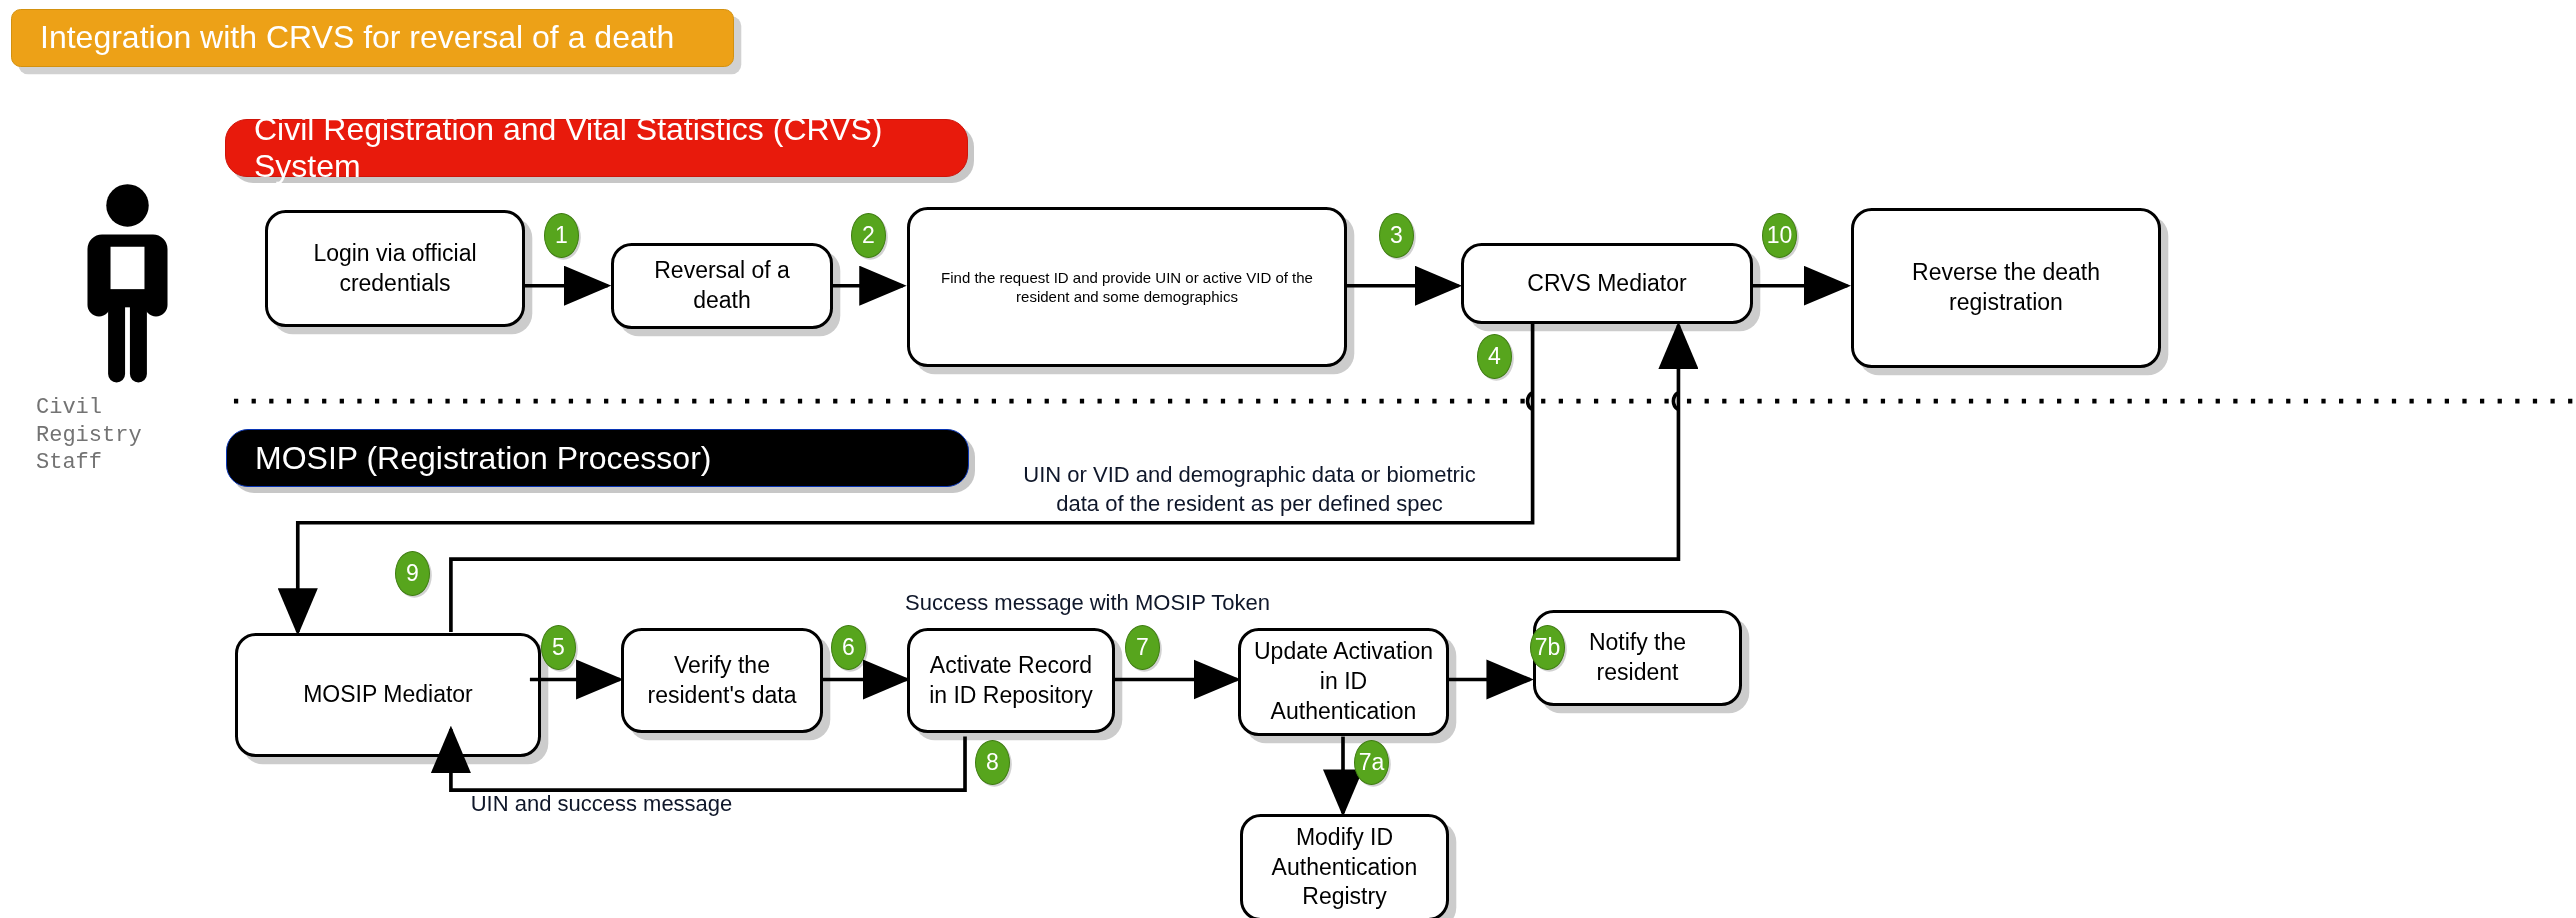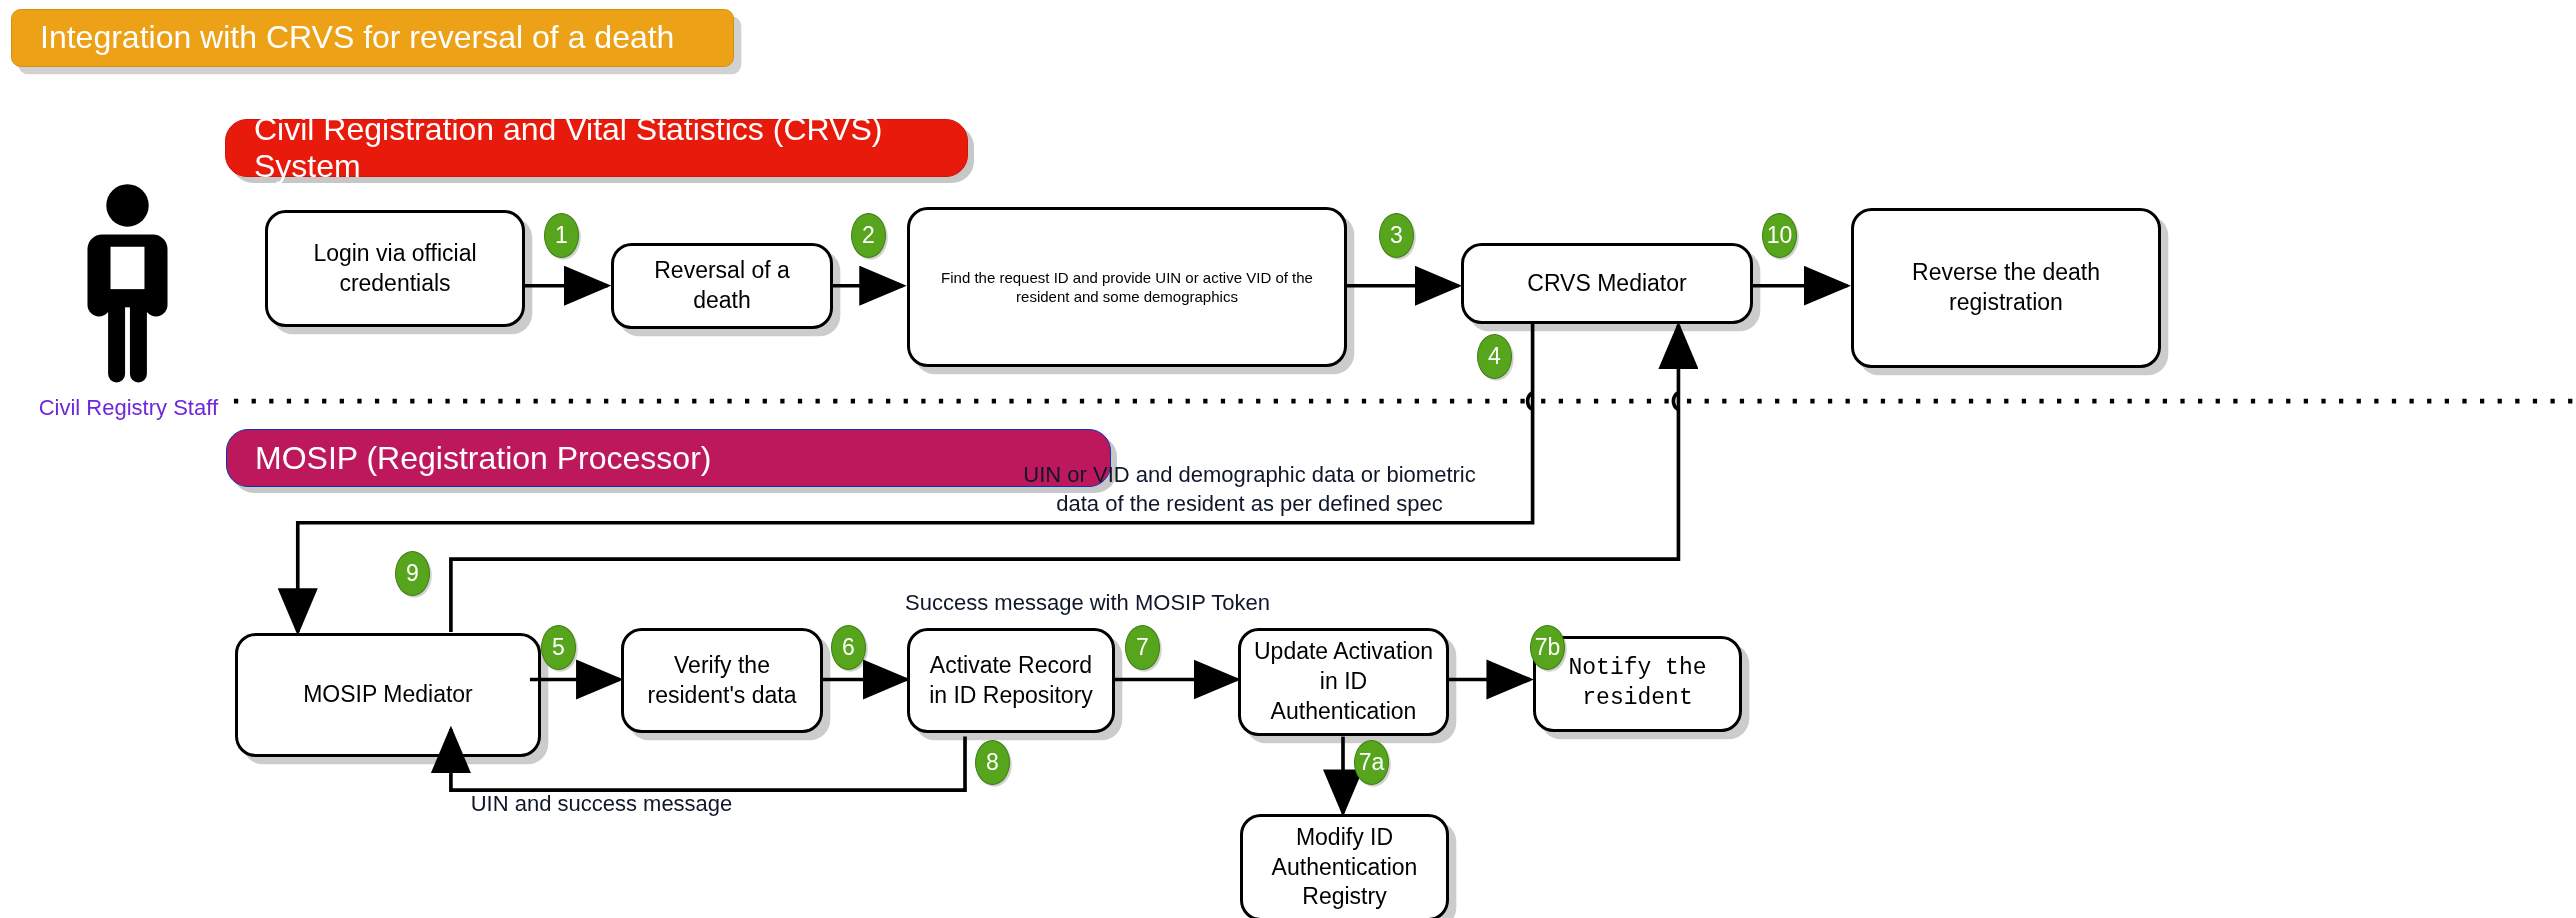--- a/index.html
+++ b/index.html
@@ -29,22 +29,22 @@
     border-radius:9.7px;
     box-shadow:7.3px 7.3px 0 rgba(0,0,0,0.18);
   }
   .banner-crvs{
     left:225px;top:119px;width:743px;height:58px;
     background:#e81a0c;
     border:1.8px solid #cf1409;
     font-size:32px;
   }
   .banner-mosip{
-    left:226px;top:429px;width:885px;height:58px;
-    background:#be185d;
+    left:226px;top:429px;width:743px;height:58px;
+    background:#000000;
     border:1.8px solid #0935b4;
     font-size:32px;
   }
 
   
   .node{
     position:absolute;
     background:#ffffff;
     border:3px solid #000000;
     border-radius:20.7px;
@@ -78,25 +78,26 @@
     position:absolute;
     color:#0f172a;
     font-size:22px;
     line-height:1.30;
     text-align:center;
     white-space:pre-line;
     z-index:30;
   }
   .actor-label{
     position:absolute;
-    color:#6d28d9;
+    color:#737373;
     font-size:22px;
     line-height:1.25;
-    text-align:right;
+    text-align:left;
     width:182px;
+    font-family:Liberation Mono, monospace;
   }
 
   
   #wires{position:absolute;left:0;top:0;width:2576px;height:919px;z-index:10;}
   #actor{position:absolute;left:79px;top:182px;width:97px;height:207px;z-index:20;}
 </style>
 </head>
 <body>
 
 <div id="stage">
@@ -177,21 +178,21 @@
 
   <div class="node" style="left:621px;top:628px;width:202px;height:105px;">Verify the resident's
 data</div>
 
   <div class="node" style="left:907px;top:628px;width:208px;height:105px;">Activate Record in
 ID Repository</div>
 
   <div class="node" style="left:1238px;top:628px;width:211px;height:108px;">Update Activation in
 ID Authentication</div>
 
-  <div class="node" style="left:1533px;top:636px;width:209px;height:96px;font-family:Liberation Mono, monospace;">Notify the resident</div>
+  <div class="node" style="left:1533px;top:610px;width:209px;height:96px;">Notify the resident</div>
 
   <div class="node" style="left:1240px;top:814px;width:209px;height:107px;">Modify ID
 Authentication
 Registry</div>
 
   <div class="badge" style="left:544px;top:213px;">1</div>
   <div class="badge" style="left:851px;top:213px;">2</div>
   <div class="badge" style="left:1379px;top:213px;">3</div>
   <div class="badge" style="left:1477px;top:334px;">4</div>
   <div class="badge" style="left:541px;top:625px;">5</div>

